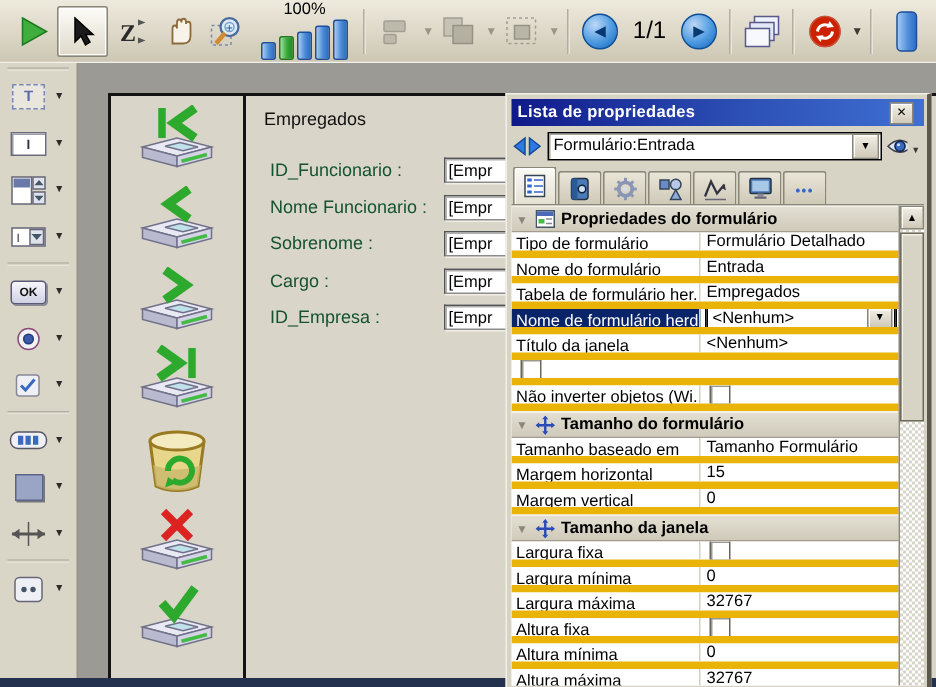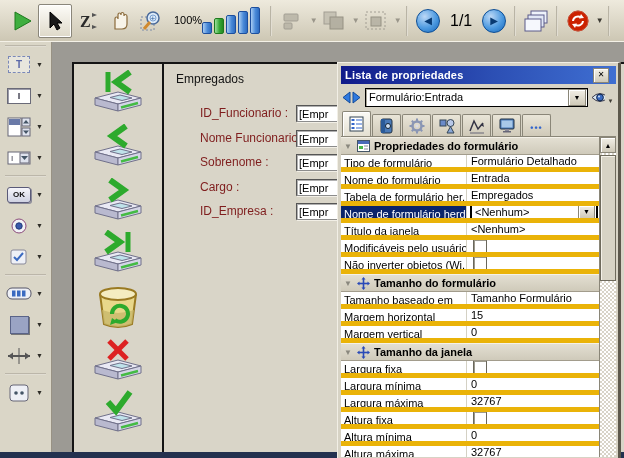--- a/index.html
+++ b/index.html
@@ -16,21 +16,21 @@
     border-bottom:1px solid #f4f1e7;
     display:flex;align-items:center;box-sizing:border-box;padding-left:6px;
     z-index:5;
   }
   .tbtn{width:32px;height:32px;display:flex;align-items:center;justify-content:center;flex:0 0 auto;}
   .tbtn.sel{border:1px solid #8a867a;background:linear-gradient(#fdfcf8,#ded9c9);border-radius:2px;box-shadow:inset 0 0 0 1px #fff;}
   .tsep{width:2px;height:30px;margin:0 4px;flex:0 0 auto;
     background:linear-gradient(90deg,#a59f8e,#f6f3ea);}
   .darr{font-size:8px;color:#3c3a33;margin-left:1px;flex:0 0 auto;width:9px;text-align:center;}
   .darr.dim{color:#9a968a;}
-  #zoomctl{display:flex;flex-direction:row;align-items:center;margin:0 6px;flex:0 0 auto;}
+  #zoomctl{display:flex;flex-direction:column;align-items:center;margin:0 6px;flex:0 0 auto;}
   #zoomlabel{font-size:11px;color:#000;line-height:11px;margin-bottom:1px;}
   #zoombars{display:flex;align-items:flex-end;gap:2px;height:27px;}
   .zbar{width:10px;border:1px solid #1d4f9e;border-radius:2px;
     background:linear-gradient(90deg,#a8ccf2,#4a8ad8 55%,#2e6cc0);box-sizing:border-box;}
   .zbar.green{border-color:#1d7a1d;background:linear-gradient(90deg,#9ee09e,#37a837 55%,#238823);}
   .zbar.green:after{content:"";display:block;}
   #pageind{font-size:16px;color:#000;width:34px;text-align:center;flex:0 0 auto;}
   .navround{width:22px;height:22px;border-radius:50%;
     background:radial-gradient(circle at 35% 30%,#bcd8f6,#4d9ae0 55%,#1565b8);
     border:1px solid #0d4e96;display:flex;align-items:center;justify-content:center;
@@ -60,21 +60,21 @@
   #canvas{position:absolute;left:52px;top:42px;right:0;bottom:0;background:#9c9a94;}
   #bottomstrip{position:absolute;left:0;bottom:0;width:624px;height:6px;background:#23314f;z-index:4;}
   #designform{
     position:absolute;left:20px;top:20px;right:-10px;bottom:-4px;
     background:#d9d5c8;border:2px solid #141414;z-index:1;
   }
   #navcol{position:absolute;left:0;top:0;width:88px;bottom:0;border-right:2px solid #141414;}
   .nav-btn{position:absolute;left:18px;width:56px;height:48px;}
   
   #formtitle{position:absolute;left:102px;top:8px;font-size:12px;color:#111;}
-  .f-label{position:absolute;left:126px;font-size:12px;color:#7f1d1d;white-space:nowrap;}
+  .f-label{position:absolute;left:106px;font-size:12px;color:#14532d;white-space:nowrap;}
   .f-input{position:absolute;left:222px;width:108px;height:17px;background:#fff;
     border:1px solid #8c8c8c;border-top-color:#555;border-left-color:#555;
     box-shadow:inset 1px 1px 0 #b0b0b0, 1px 1px 0 #f2efe6;
     font-size:11px;color:#000;line-height:16px;padding-left:2px;box-sizing:border-box;
     white-space:nowrap;overflow:hidden;}
   
   #propwin{
     position:absolute;left:337px;top:62px;width:284px;height:397px;z-index:10;
     background:#d7d3c5;box-sizing:border-box;
     border-left:1px solid #f2efe6;border-top:1px solid #f2efe6;
@@ -587,21 +587,20 @@
                 <span>▼</span>
               </div>
             </div>
           </div>
         </div>
         <div class="grow">
           <div class="lbl">Título da janela</div>
           <div class="val">&lt;Nenhum&gt;</div>
         </div>
         <div class="grow">
-          <div class="lbl">Modificáveis pelo usuário</div>
           <div class="val">
             <div class="chk"></div>
           </div>
         </div>
         <div class="grow">
           <div class="lbl">Não inverter objetos (Wi...</div>
           <div class="val">
             <div class="chk"></div>
           </div>
         </div>

